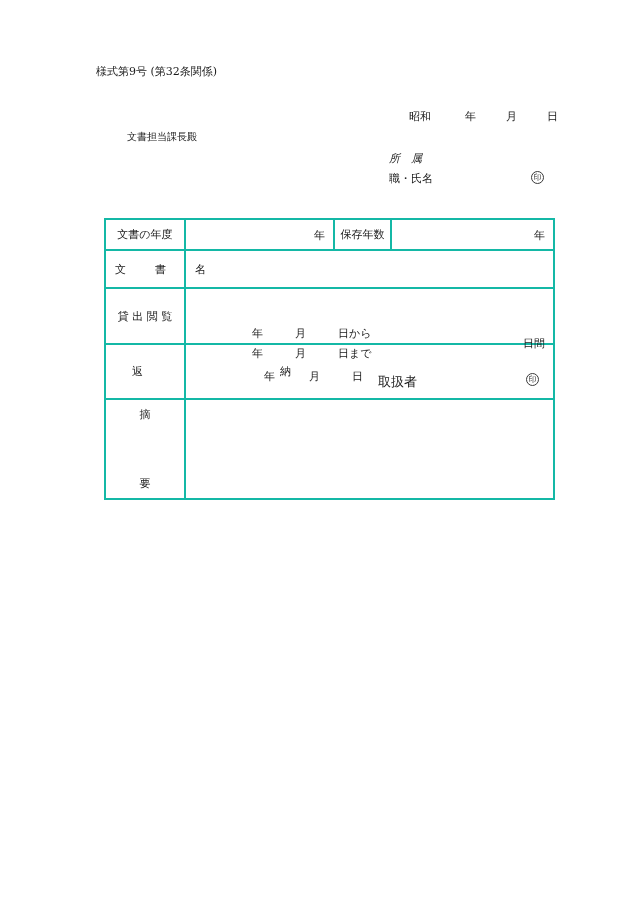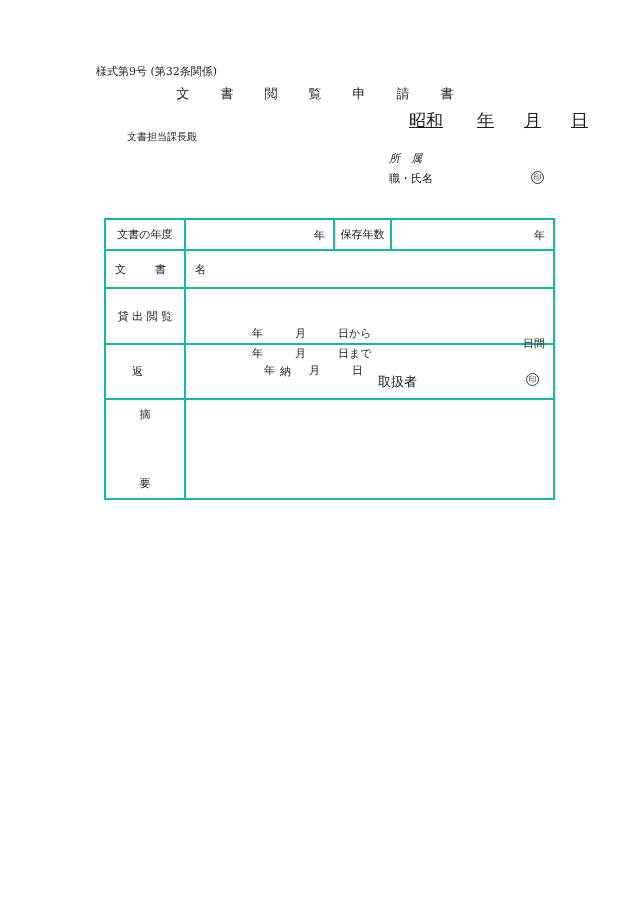--- a/index.html
+++ b/index.html
@@ -42,23 +42,22 @@
     font-size: 13px;
     letter-spacing: 9px;
     text-indent: 9px;
     white-space: nowrap;
   }
 
   .date-line {
     position: absolute;
     left: 409px;
     top: 109px;
-    font-size: 17px;
-    white-space: nowrap;
-    text-decoration: underline;
+    font-size: 11px;
+    white-space: nowrap;
   }
   .date-line .gap-l { display:inline-block; width: 34px; }
   .date-line .gap-m { display:inline-block; width: 30px; }
 
   .addressee {
     position: absolute;
     left: 127px;
     top: 130px;
     font-size: 10px;
     white-space: nowrap;
@@ -163,21 +162,21 @@
     right: 8px;
     top: 20px;
     font-size: 11px;
     white-space: nowrap;
   }
 
   
   .ret-date {
     position: absolute;
     left: 78px;
-    top: 18px;
+    top: 24px;
     white-space: nowrap;
     font-size: 11px;
   }
   .ret-date .g1 { display:inline-block; width: 34px; }
   .ret-date .g2 { display:inline-block; width: 32px; }
 
   .handler {
     position: absolute;
     left: 192px;
     top: 28px;
@@ -218,21 +217,20 @@
     font-size: 11px;
   }
 </style>
 </head>
 <body>
 
 <div class="page">
 
   <div class="form-number">様式第9号 (第32条関係)</div>
 
-  <div class="doc-title">文　書　閲　覧　申　請　書</div>
 
   <div class="date-line">
     <span>昭和</span><span class="gap-l"></span><span>年</span><span class="gap-m"></span><span>月</span><span class="gap-m"></span><span>日</span>
   </div>
 
   <div class="addressee">文書担当課長殿</div>
 
   <div class="affil">所属</div>
 
   <div class="name-row">

